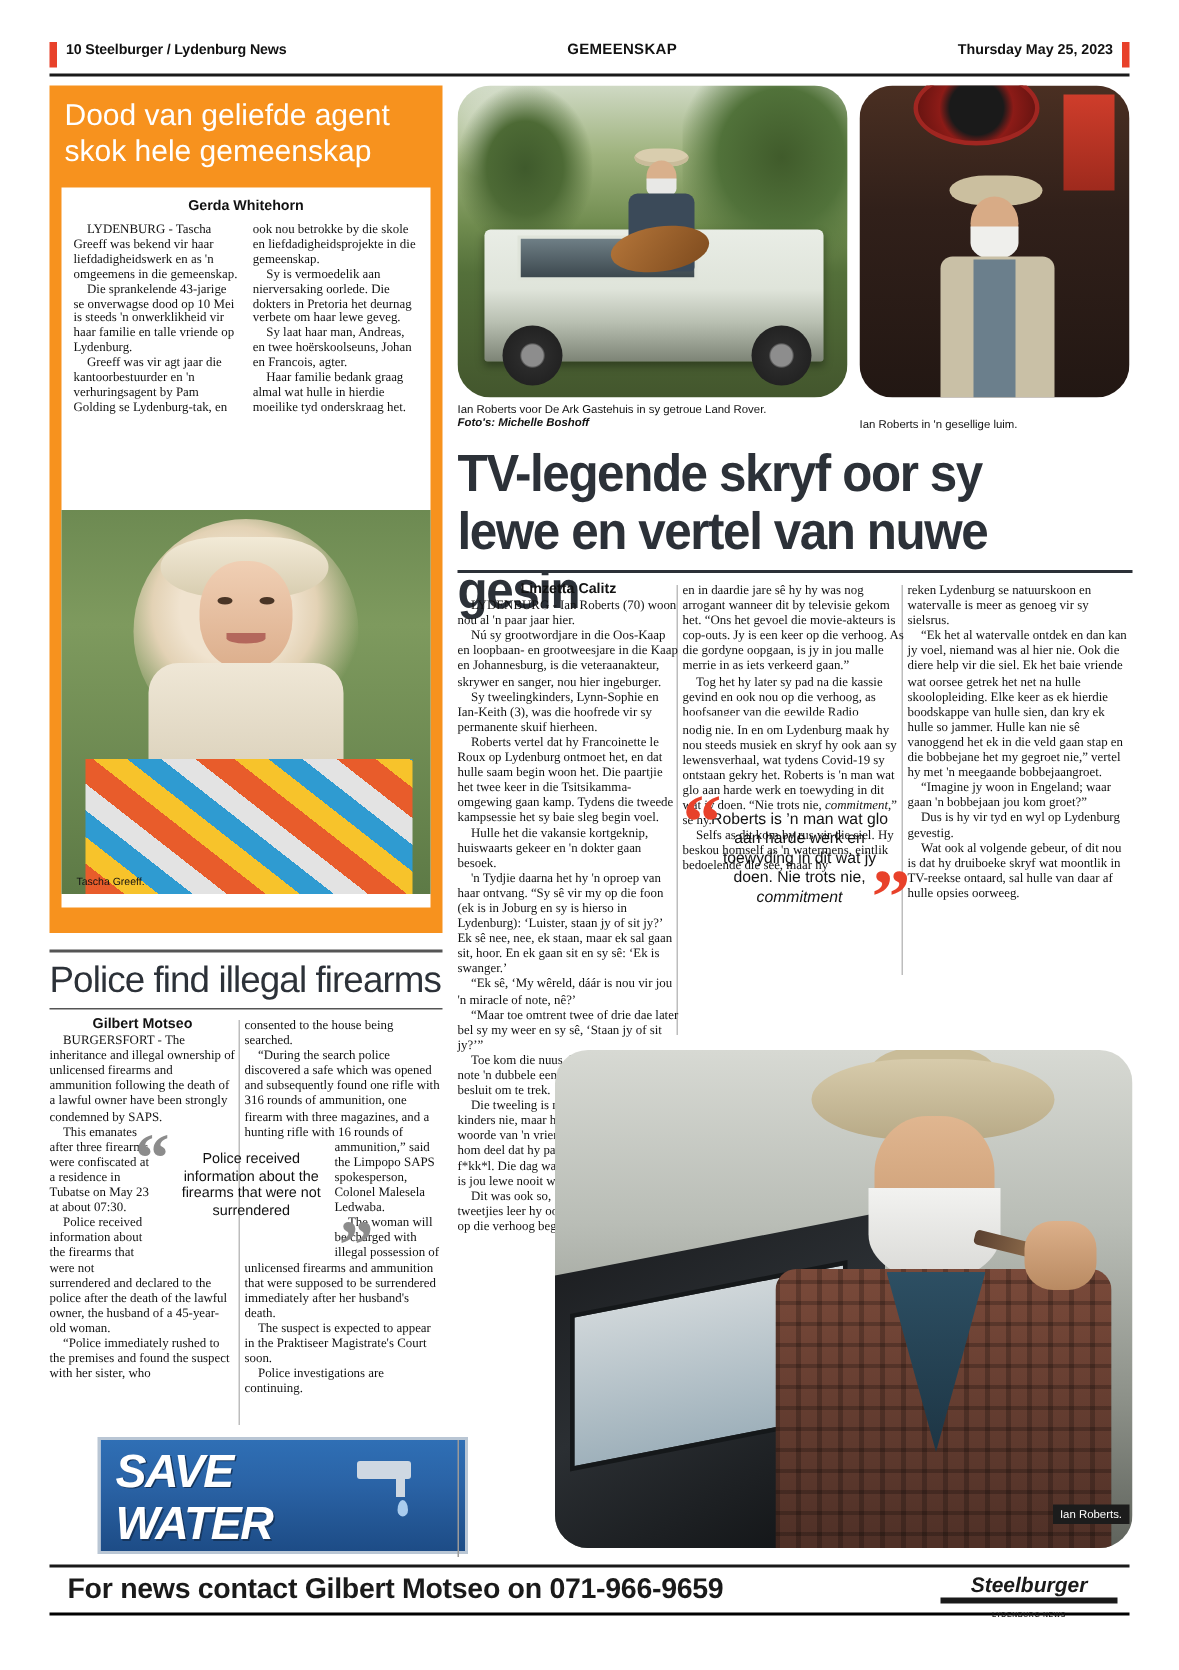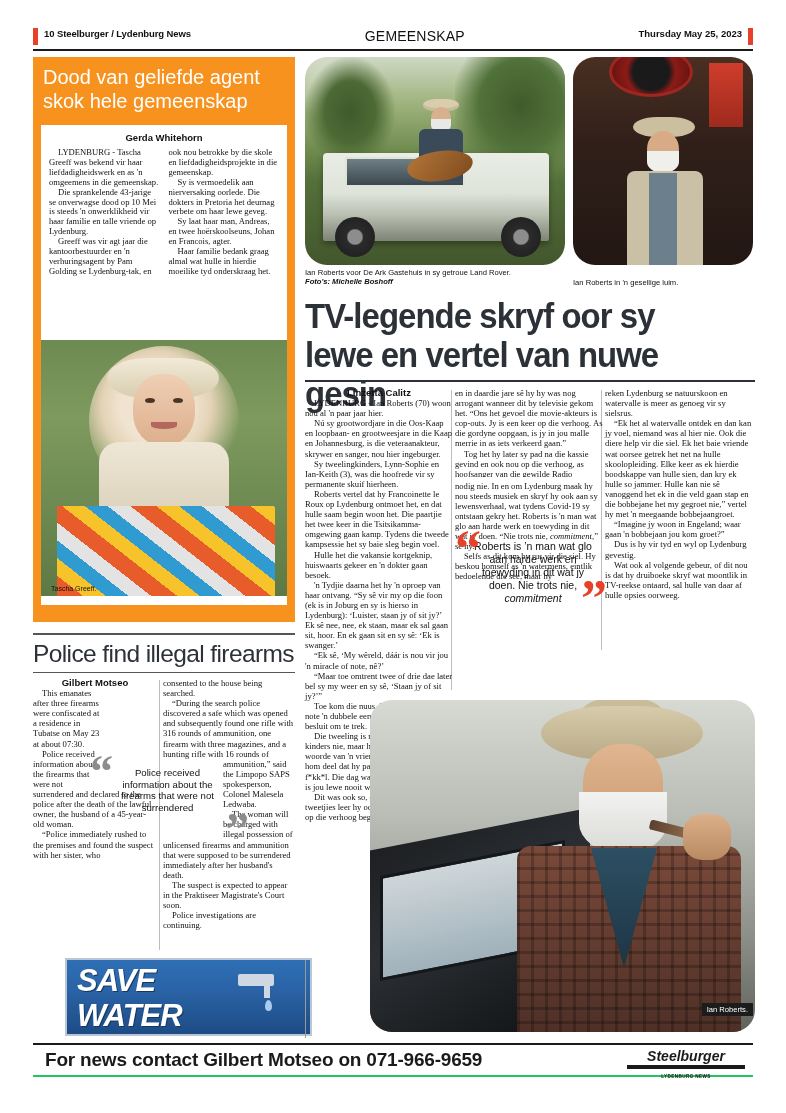--- a/index.html
+++ b/index.html
@@ -16,21 +16,21 @@
 
   
   .masthead {
     position:absolute; left:33px; top:28px; width:720px; height:22px;
     display:flex; align-items:flex-start;
   }
   .mh-rule { position:absolute; left:33px; top:49px; width:720px; height:2px; background:#1a1a1a; }
   .mh-left-bar { width:5px; height:17px; background:#e8412a; margin-right:6px; }
   .mh-right-bar { width:5px; height:17px; background:#e8412a; margin-left:6px; }
   .mh-left { font-family:"Liberation Sans", sans-serif; font-weight:bold; font-size:9.5px; color:#111; letter-spacing:-0.1px; }
-  .mh-center { font-family:"Liberation Sans", sans-serif; font-weight:normal; font-size:14px; letter-spacing:0.2px; flex:0 0 auto; }
+  .mh-center { font-family:"Liberation Sans", sans-serif; font-weight:bold; font-size:10px; letter-spacing:0.2px; flex:0 0 auto; }
   .mh-right { font-family:"Liberation Sans", sans-serif; font-weight:bold; font-size:9.5px; color:#111; }
   .mh-spacer { flex:1 1 auto; }
 
   
   .orange-box {
     position:absolute; left:33px; top:57px; width:262px; height:565px;
     background:#F7921E;
   }
   .ob-head {
     font-family:"Liberation Sans", sans-serif;
@@ -258,21 +258,21 @@
   #photo-portrait .capbox {
     position:absolute; right:2px; bottom:16px;
     background:#1c1c1c; color:#fff;
     font-family:"Liberation Sans", sans-serif; font-size:7.6px;
     padding:2px 5px;
   }
 
   
   .footer-bar {
     position:absolute; left:33px; top:1043px; width:720px; height:34px;
-    border-top:2px solid #1a1a1a; border-bottom:2px solid #22c55e;
+    border-top:2px solid #1a1a1a; border-bottom:2px solid #000000;
     display:flex; align-items:center;
   }
   .footer-text {
     font-family:"Liberation Sans", sans-serif; font-weight:bold;
     font-size:19px; letter-spacing:-0.2px; color:#1a1a1a;
     padding-left:12px;
   }
   .footer-logo {
     position:absolute; right:8px; top:4px; width:118px; height:26px;
     font-family:"Liberation Sans", sans-serif; font-weight:bold; font-style:italic;
@@ -409,20 +409,21 @@
     <span class="qmark qclose">”</span>
   </div>
 
   <div class="pf-rule-top"></div>
   <div class="pf-head">Police find illegal firearms</div>
   <div class="pf-rule-bot"></div>
   <div class="divider-v" style="left:159px; top:680px; height:270px;"></div>
 
   <div class="pfcol" id="pf-col1">
     <p class="pf-byline">Gilbert Motseo</p>
+    <p>BURGERSFORT - The inheritance and illegal ownership of unlicensed firearms and ammunition following the death of a lawful owner have been strongly condemned by SAPS.</p>
     <p><span class="wrapbox-l"></span>This emanates after three firearms were confiscated at a residence in Tubatse on May 23 at about 07:30.</p>
     <p>Police received information about the firearms that were not surrendered and declared to the police after the death of the lawful owner, the husband of a 45-year-old woman.</p>
     <p>“Police immediately rushed to the premises and found the suspect with her sister, who</p>
   </div>
 
   <div class="pfcol" id="pf-col2">
     <p class="noind" style="text-indent:0;">consented to the house being searched.</p>
     <p>“During the search police discovered a safe which was opened and subsequently found one rifle with 316 rounds of ammunition, one firearm with three magazines, and a hunting rifle with 16 rounds of <span class="wrapbox-r" style="float:left;width:60px;height:78px;"></span>ammunition,” said the Limpopo SAPS spokesperson, Colonel Malesela Ledwaba.</p>
     <p>The woman will be charged with illegal possession of unlicensed firearms and ammunition that were supposed to be surrendered immediately after her husband's death.</p>
     <p>The suspect is expected to appear in the Praktiseer Magistrate's Court soon.</p>

